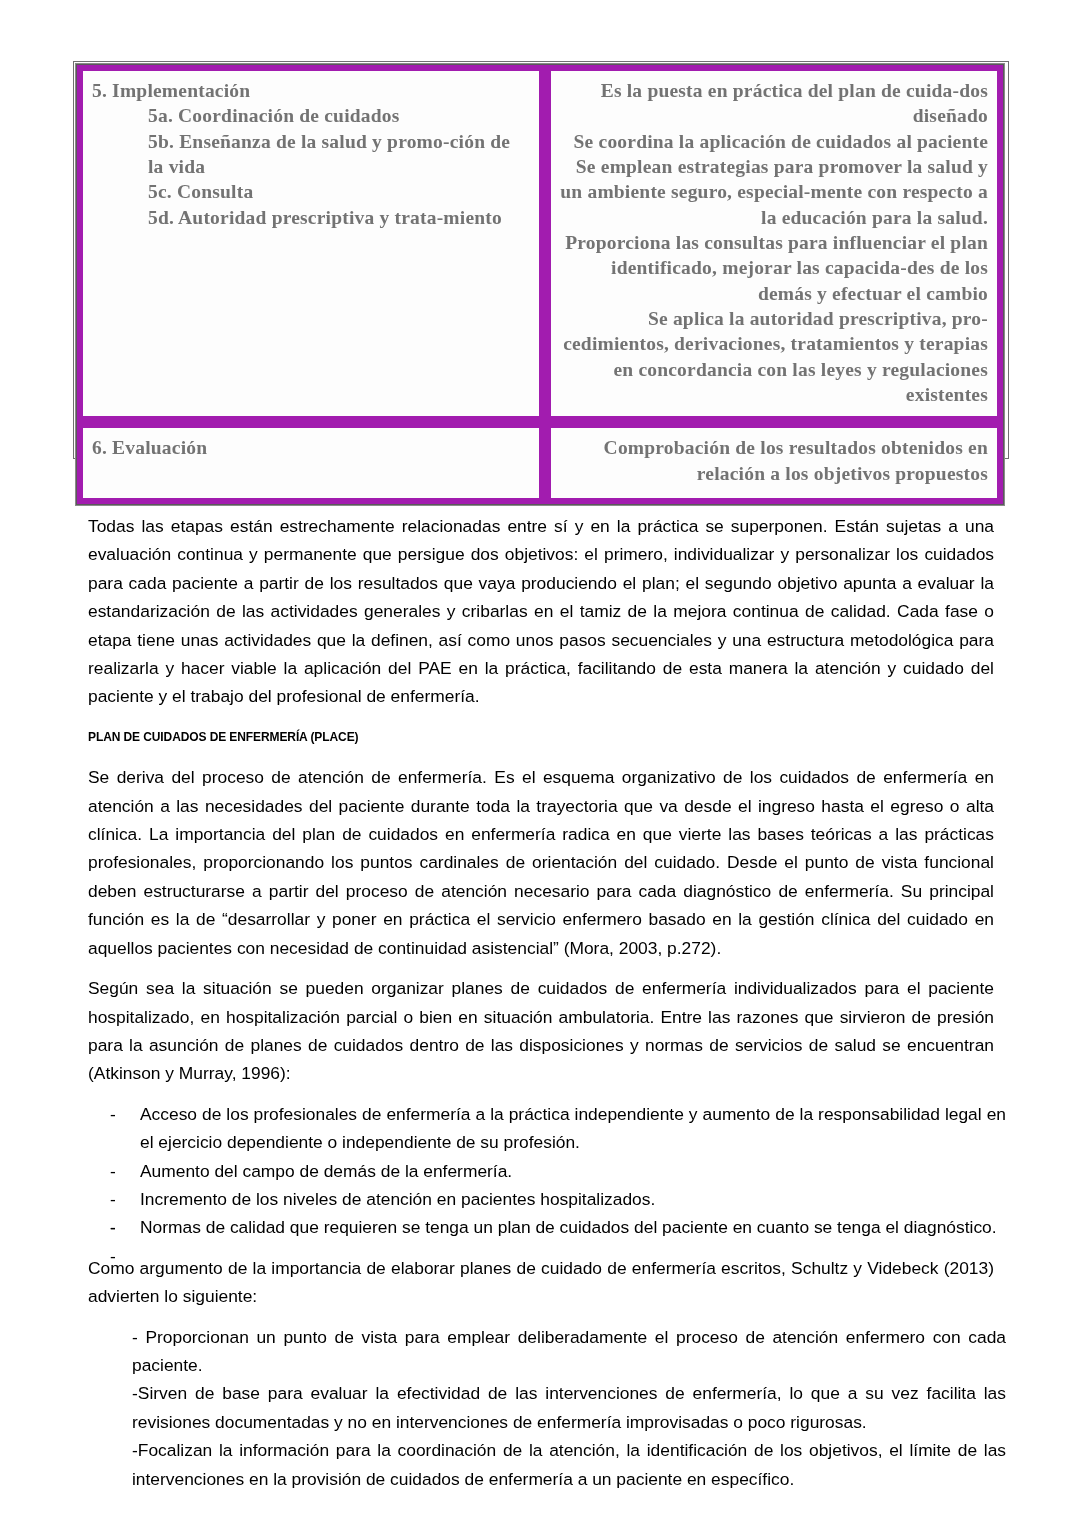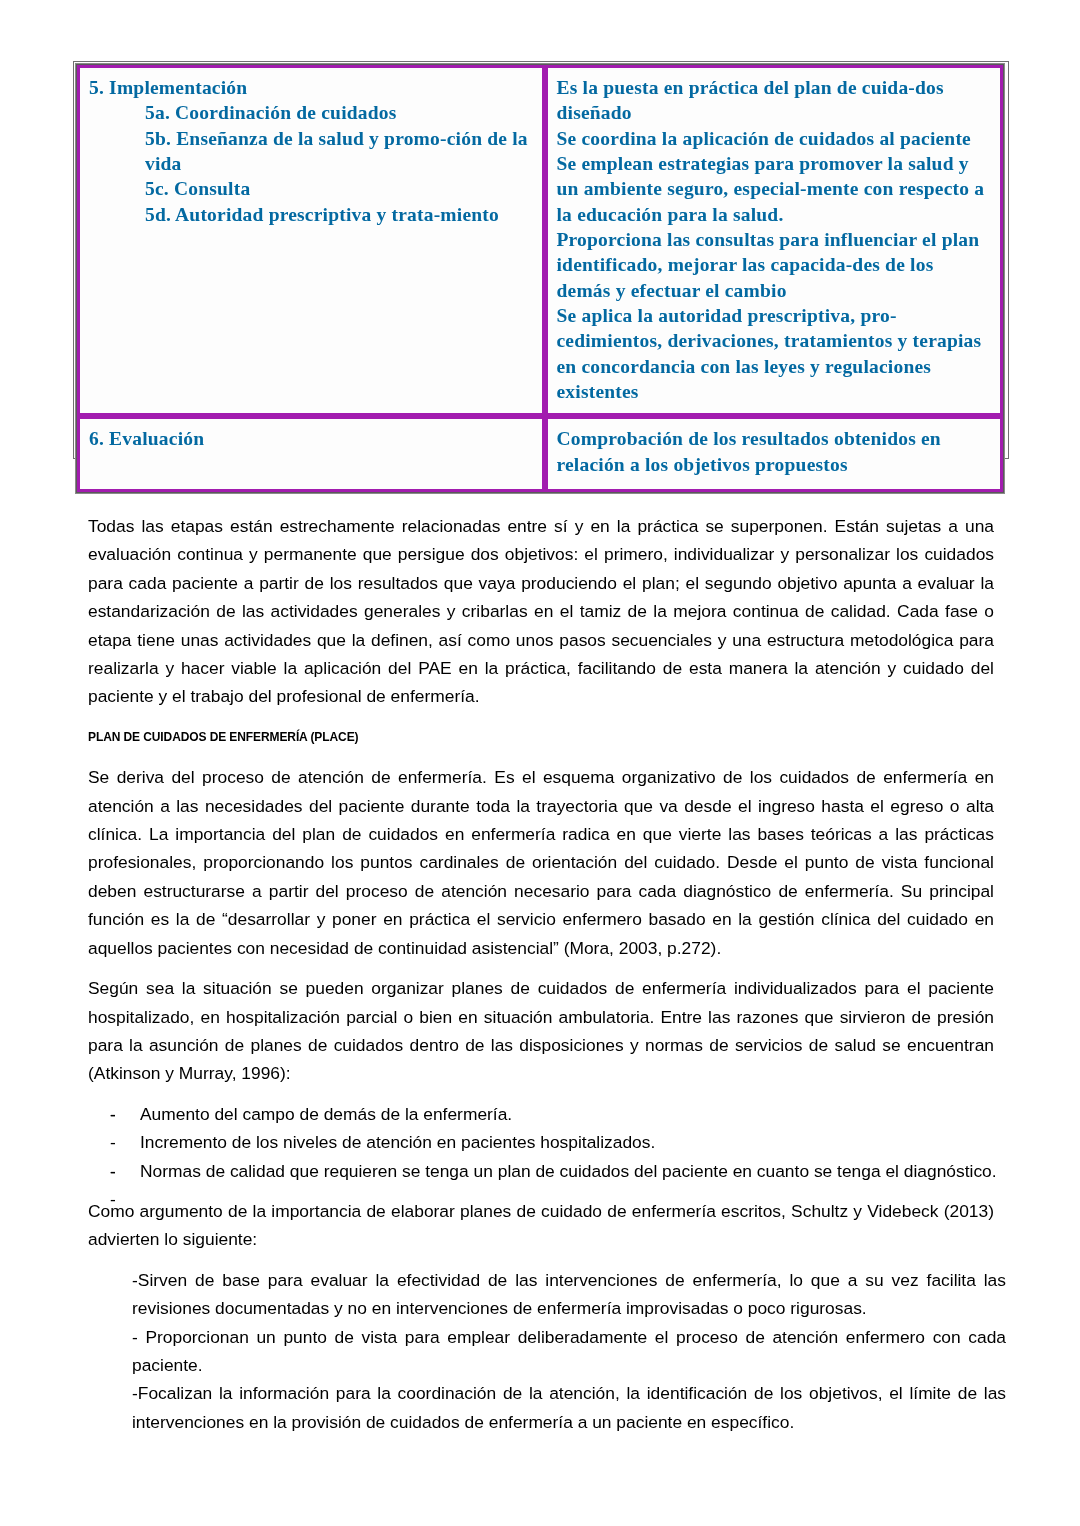--- a/index.html
+++ b/index.html
@@ -32,32 +32,32 @@
   }
   .scan-table {
     width: 100%;
     border-collapse: separate;
     border-spacing: 0;
     border: 1px solid #5a5a5a;
     background: #fdfdfd;
     box-shadow: inset 0 0 0 1px #ffffff, 0 0 0 1px #8a8a8a;
   }
   .scan-table .cell {
-    border: 3px solid #a21caf;
+    border: 6px solid #a21caf;
     vertical-align: top;
     padding: 7px 9px 9px 9px;
     font-family: "Liberation Serif", serif;
     font-size: 19.5px;
     line-height: 1.30;
-    color: #0369a1;
+    color: #737373;
     font-weight: 600;
     letter-spacing: 0.2px;
   }
   .scan-table .col-left  { width: 466px; }
-  .scan-table .col-right { width: 460px; }
+  .scan-table .col-right { width: 460px; text-align: right; }
 
   .scan-table .cell p { margin: 0; }
   .scan-table .indent { padding-left: 56px; display: block; }
   .scan-row-tall .col-left { height: 320px; }
   .scan-row-last .cell { height: 54px; margin-left: 46px; }
 
   
   .scan-frame {
     position: absolute;
     left: 73px;
@@ -162,31 +162,31 @@
 
     <p>Todas las etapas están estrechamente relacionadas entre sí y en la práctica se superponen. Están sujetas a una evaluación continua y permanente que persigue dos objetivos: el primero, individualizar y personalizar los cuidados para cada paciente a partir de los resultados que vaya produciendo el plan; el segundo objetivo apunta a evaluar la estandarización de las actividades generales y cribarlas en el tamiz de la mejora continua de calidad. Cada fase o etapa tiene unas actividades que la definen, así como unos pasos secuenciales y una estructura metodológica para realizarla y hacer viable la aplicación del PAE en la práctica, facilitando de esta manera la atención y cuidado del paciente y el trabajo del profesional de enfermería.</p>
 
     <p class="heading">PLAN DE CUIDADOS DE ENFERMERÍA (PLACE)</p>
 
     <p>Se deriva del proceso de atención de enfermería. Es el esquema organizativo de los cuidados de enfermería en atención a las necesidades del paciente durante toda la trayectoria que va desde el ingreso hasta el egreso o alta clínica. La importancia del plan de cuidados en enfermería radica en que vierte las bases teóricas a las prácticas profesionales, proporcionando los puntos cardinales de orientación del cuidado. Desde el punto de vista funcional deben estructurarse a partir del proceso de atención necesario para cada diagnóstico de enfermería. Su principal función es la de “desarrollar y poner en práctica el servicio enfermero basado en la gestión clínica del cuidado en aquellos pacientes con necesidad de continuidad asistencial” (Mora, 2003, p.272).</p>
 
     <p>Según sea la situación se pueden organizar planes de cuidados de enfermería individualizados para el paciente hospitalizado, en hospitalización parcial o bien en situación ambulatoria. Entre las razones que sirvieron de presión para la asunción de planes de cuidados dentro de las disposiciones y normas de servicios de salud se encuentran (Atkinson y Murray, 1996):</p>
 
     <ul class="dash-list">
-      <li><span class="dash">-</span></li>
+      <li><span class="dash">-</span><span>Acceso de los profesionales de enfermería a la práctica independiente y aumento de la responsabilidad legal en el ejercicio dependiente o independiente de su profesión.</span></li>
       <li><span class="dash">-</span><span>Aumento del campo de demás de la enfermería.</span></li>
       <li><span class="dash">-</span><span>Incremento de los niveles de atención en pacientes hospitalizados.</span></li>
       <li><span class="dash">-</span></li>
       <li><span class="dash">-</span><span>Normas de calidad que requieren se tenga un plan de cuidados del paciente en cuanto se tenga el diagnóstico.</span></li>
       <li><span class="dash">-</span></li>
     </ul>
 
     <p>Como argumento de la importancia de elaborar planes de cuidado de enfermería escritos, Schultz y Videbeck (2013) advierten lo siguiente:</p>
 
     <div class="sub-block">
+      <p>- Proporcionan un punto de vista para emplear deliberadamente el proceso de atención enfermero con cada paciente.</p>
       <p>-Sirven de base para evaluar la efectividad de las intervenciones de enfermería, lo que a su vez facilita las revisiones documentadas y no en intervenciones de enfermería improvisadas o poco rigurosas.</p>
-      <p>- Proporcionan un punto de vista para emplear deliberadamente el proceso de atención enfermero con cada paciente.</p>
       <p>-Focalizan la información para la coordinación de la atención, la identificación de los objetivos, el límite de las intervenciones en la provisión de cuidados de enfermería a un paciente en específico.</p>
 
     </div>
 
   </div>
 </div>
 
 </body></html>

